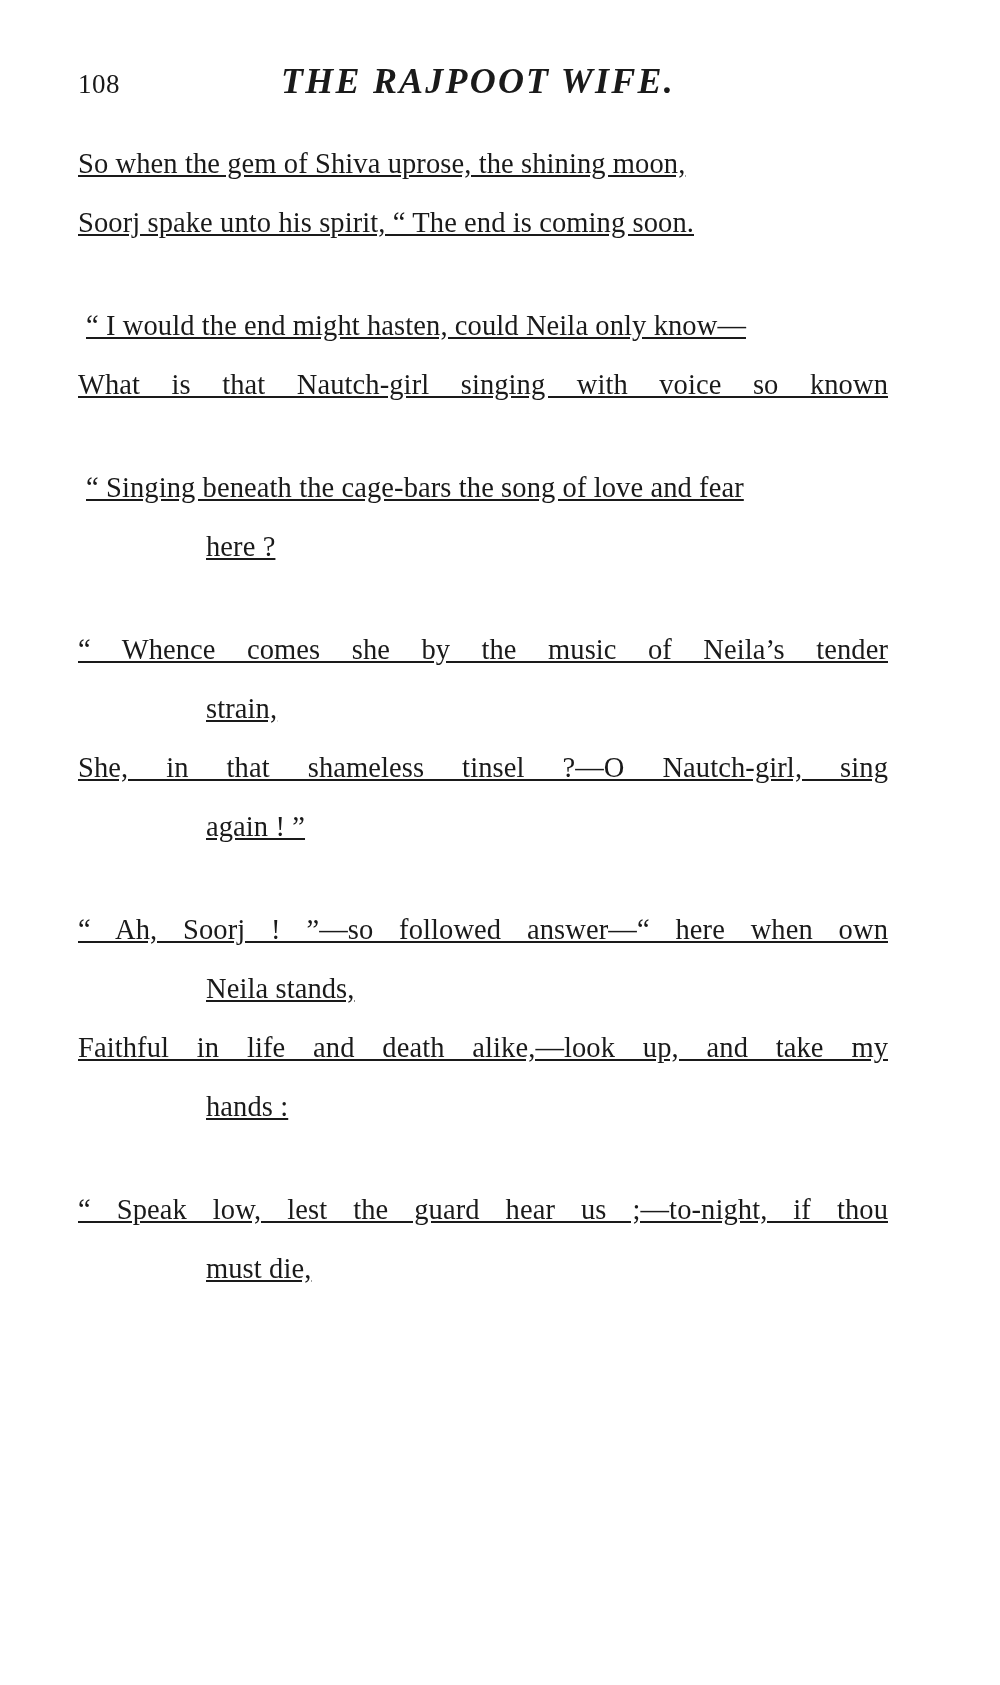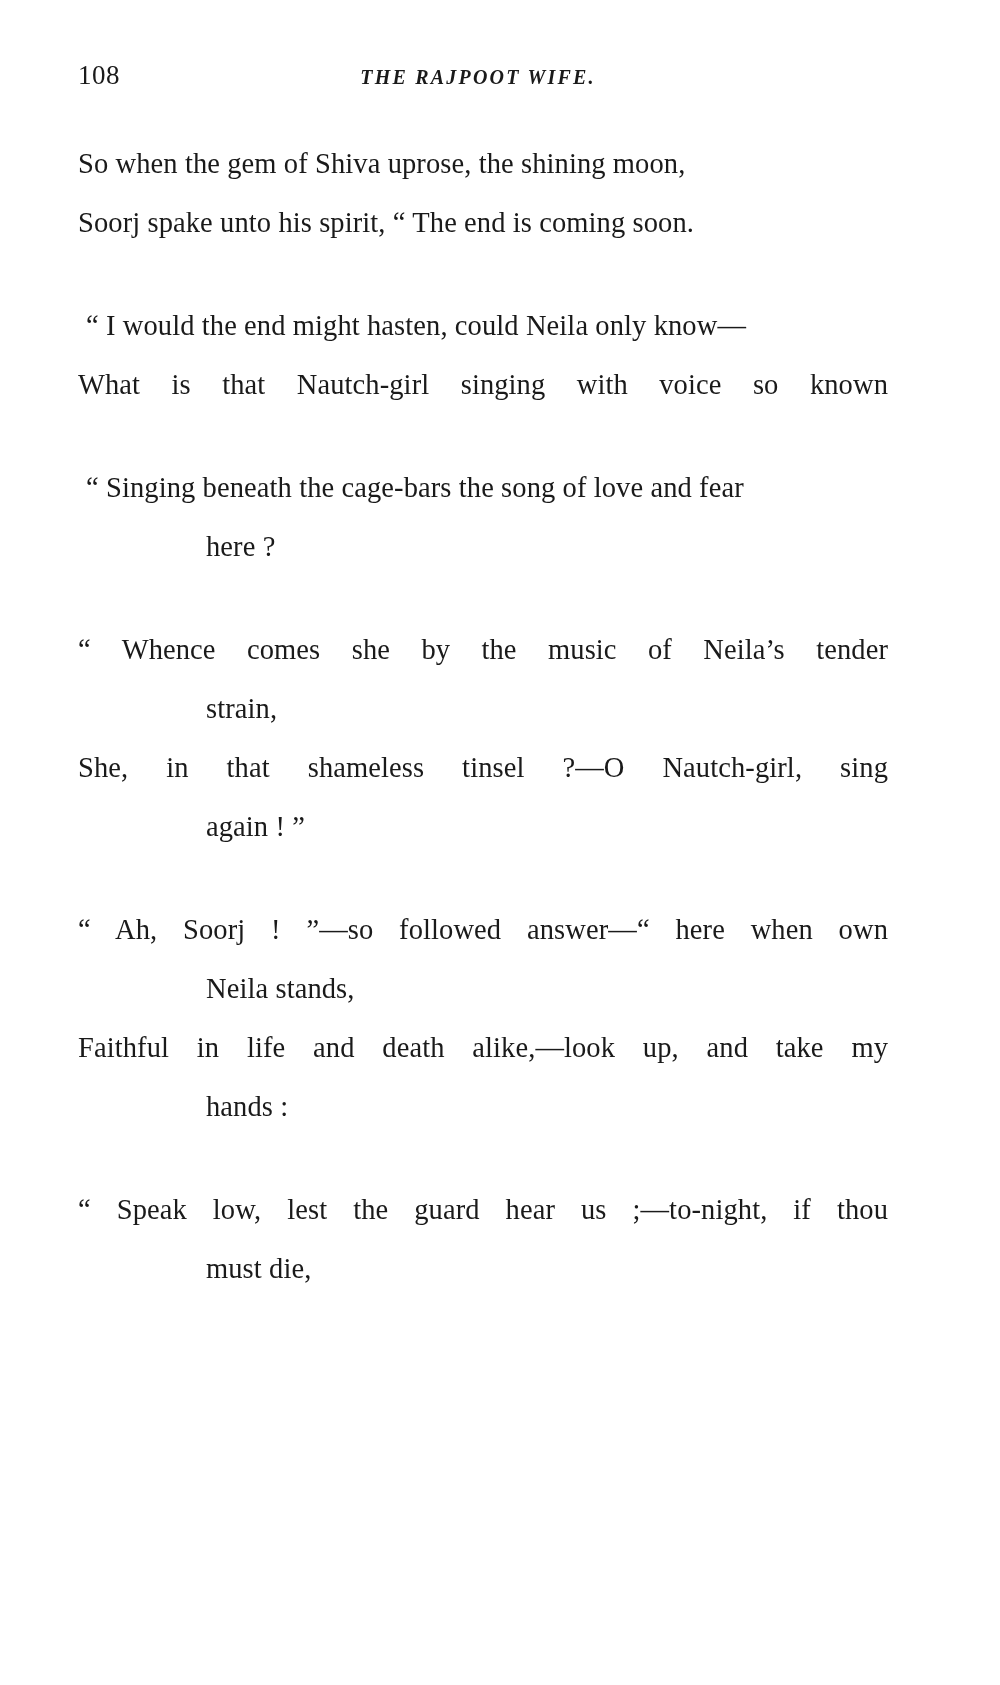--- a/index.html
+++ b/index.html
@@ -32,31 +32,32 @@
   .folio {
     font-size: 27px;
     letter-spacing: 0.5px;
     width: 120px;
     font-family: "Liberation Serif", "DejaVu Serif", serif;
   }
   .head-title {
     flex: 1;
     text-align: center;
     font-style: italic;
-    font-size: 20px;
+    font-size: 36px;
     letter-spacing: 2.2px;
     font-weight: 700;
     padding-right: 130px;
   }
   
   .poem {
     margin-top: 8px;
   }
   .stanza {
     margin-bottom: 44px;
+    text-decoration: underline;
   }
   .line {
     font-size: 28.5px;
     line-height: 59px;
     white-space: nowrap;
     letter-spacing: 0.1px;
   }
   .line.justify {
     white-space: normal;
     text-align: justify;

